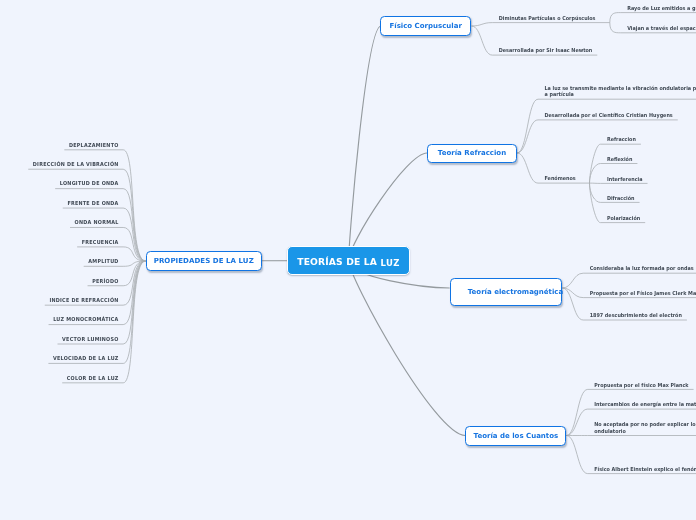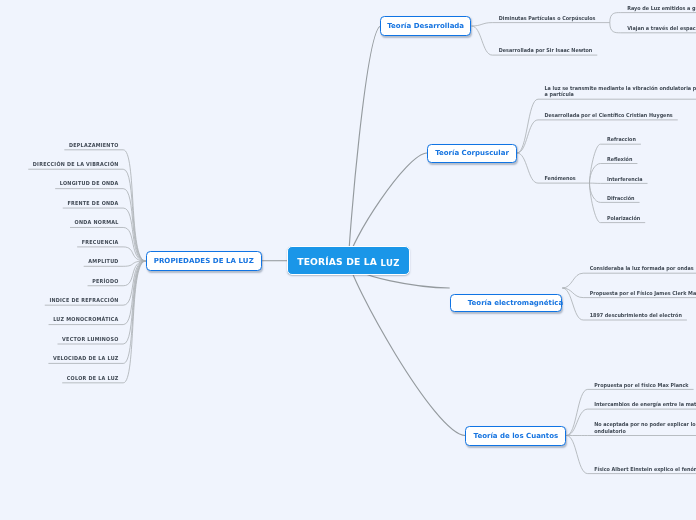--- a/index.html
+++ b/index.html
@@ -112,28 +112,28 @@
 
   <div class="node root-node" style="left:287.3px;top:246.3px;width:122.4px;height:28.4px;">
     <span class="big">TEORÍAS DE LA</span><span class="small">LUZ</span>
   </div>
 
   <div class="node lvl1 caps" style="left:145.5px;top:251px;width:116.5px;height:20px;text-align:center;">
     <span>PROPIEDADES DE LA LUZ</span>
   </div>
 
   <div class="node lvl1 mixed" style="left:379.9px;top:16.2px;width:91.6px;height:19.8px;">
-    <span>Teoría Desarrollada</span>
+    <span>Físico Corpuscular</span>
   </div>
 
   <div class="node lvl1 mixed" style="left:427px;top:143.5px;width:90px;height:19.5px;">
-    <span>Teoría Corpuscular</span>
+    <span>Teoría Refraccion</span>
   </div>
 
-  <div class="node lvl1 mixed" style="left:449.7px;top:294px;width:112.6px;height:18px;padding-left:19px;">
+  <div class="node lvl1 mixed" style="left:449.7px;top:278px;width:112.6px;height:28px;padding-left:19px;">
     <span>Teoría electromagnética</span>
   </div>
 
   <div class="node lvl1 mixed" style="left:465.4px;top:425.5px;width:101px;height:20px;text-align:center;">
     <span>Teoría de los Cuantos</span>
   </div>
 
   <div id="leaves">
       <div class="leaf" style="left: 498.8px; top: 14.8px;">Diminutas Partículas o Corpúsculos</div>
       <div class="leaf" style="left: 627.2px; top: 4.8px;">Rayo de Luz emitidos a gran velocidad</div>

